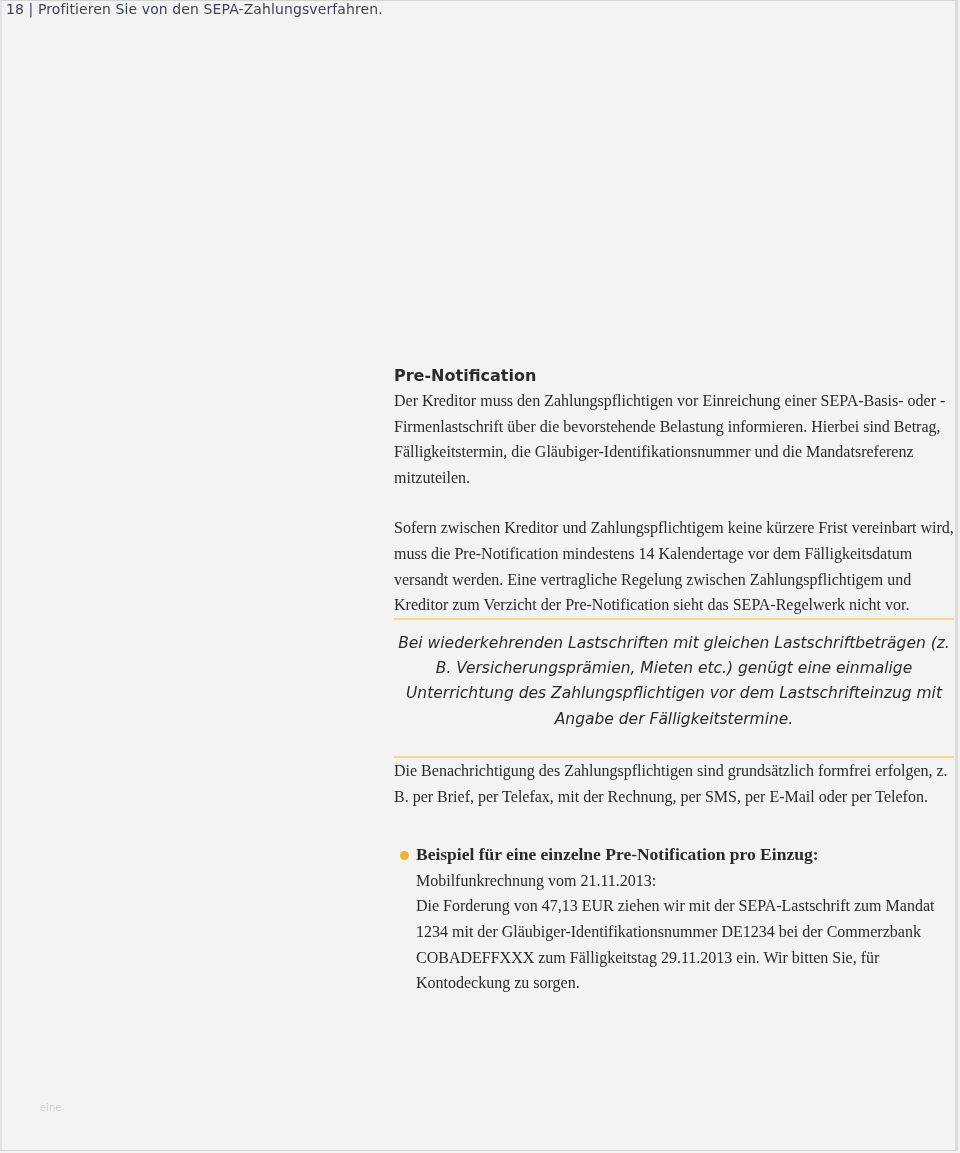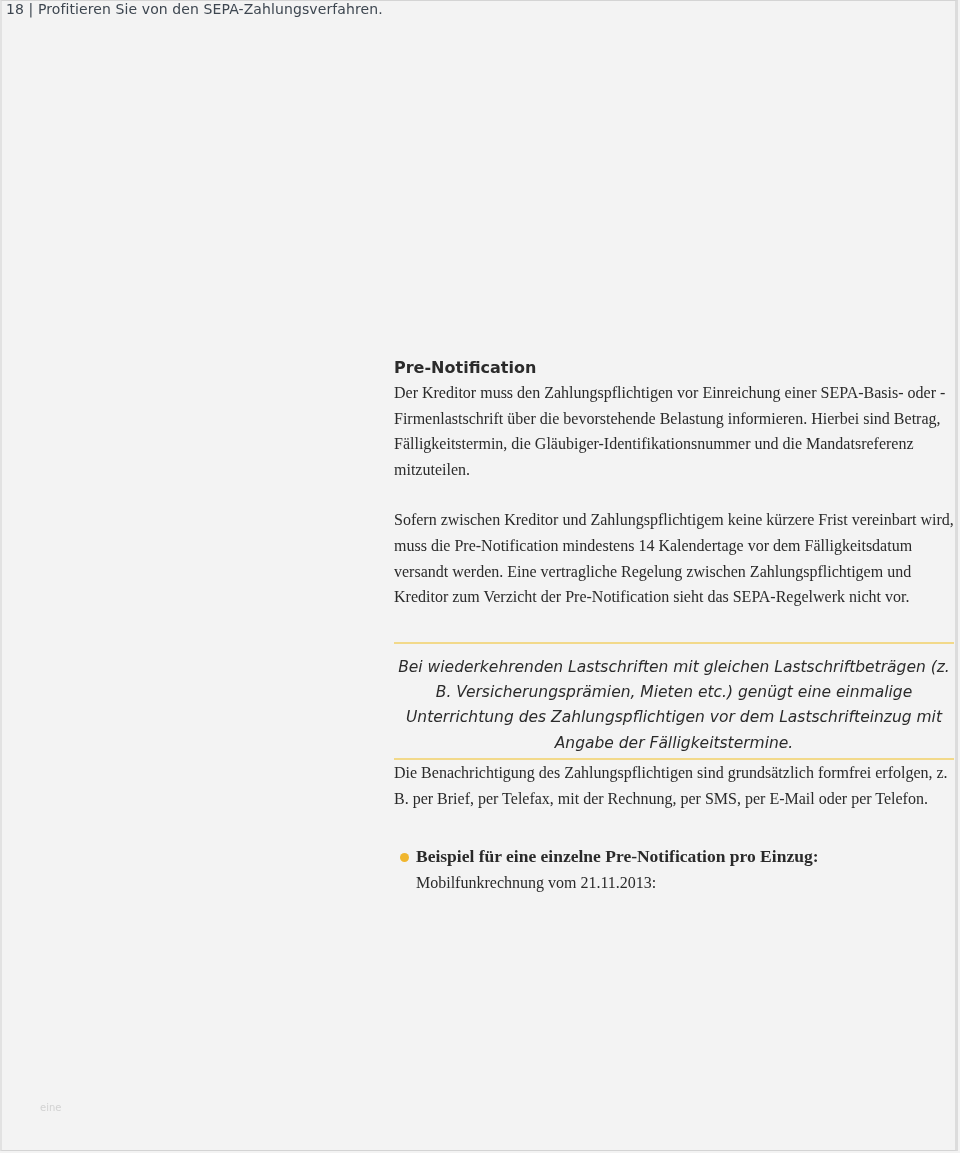--- a/index.html
+++ b/index.html
@@ -12,34 +12,34 @@
       position: absolute; left: 0; top: 0; width: 958px; height: 1151px;
       border: 1px solid #d4d4d4; border-right: 3px solid #dcdcdc; border-left: 2px solid #e2e2e2;
       box-sizing: border-box;
     }
     .running-head {
       position: absolute; left: 6px; top: 1px;
       font-family: "DejaVu Sans", sans-serif; font-size: 14px; color: #3d4650;
       letter-spacing: 0.1px;
     }
     .content {
-      position: absolute; left: 394px; top: 356px; width: 562px;
+      position: absolute; left: 394px; top: 364px; width: 562px;
     }
     .section-title {
       font-family: "DejaVu Sans", sans-serif; font-weight: bold; font-size: 16px;
       color: #2b2b2b; line-height: 24px; margin: 0;
     }
     p.body {
       margin: 0; font-size: 16px; line-height: 25.6px; color: #2a2a2a;
     }
     .gap { height: 25px; }
     .callout {
-      margin-top: 32px; width: 560px;
+      width: 560px;
       border-top: 2px solid #f2d98a; border-bottom: 2px solid #f2d98a;
-      padding: 11px 0 2px 0;
+      padding: 11px 0 24px 0;
       font-family: "DejaVu Sans", sans-serif; font-style: italic; font-size: 15.5px;
       line-height: 25.3px; text-align: center; color: #2b2b2b;
     }
     .after-callout { margin-top: 22px; }
     .bullet-item { position: relative; padding-left: 22px; margin-top: 8px; }
     .bullet-dot {
       position: absolute; left: 6px; top: 9px; width: 9px; height: 9px;
       border-radius: 50%; background: #f0b62e;
     }
     .bullet-title { font-weight: bold; font-size: 17.5px; line-height: 25.6px; }
@@ -63,16 +63,17 @@
 
   <div class="callout">Bei wiederkehrenden Lastschriften mit gleichen Lastschriftbeträgen (z. B. Versicherungsprämien, Mieten etc.) genügt eine einmalige Unterrichtung des Zahlungspflichtigen vor dem Lastschrifteinzug mit Angabe der Fälligkeitstermine.</div>
 
   <p class="body after-callout">Die Benachrichtigung des Zahlungspflichtigen sind grundsätzlich formfrei erfolgen, z. B. per Brief, per Telefax, mit der Rechnung, per SMS, per E-Mail oder per Telefon.</p>
   <div class="gap"></div>
 
   <div class="bullet-item">
     <span class="bullet-dot"></span>
     <div class="bullet-title">Beispiel für eine einzelne Pre-Notification pro Einzug:</div>
     <p class="body">Mobilfunkrechnung vom 21.11.2013:</p>
+    <p class="body">Die Forderung von 47,13 EUR ziehen wir mit der SEPA-Lastschrift zum Mandat 1234 mit der Gläubiger-Identifikationsnummer DE1234 bei der Commerzbank COBADEFFXXX zum Fälligkeitstag 29.11.2013 ein. Wir bitten Sie, für Kontodeckung zu sorgen.</p>
   </div>
 </div>
 
 <div class="watermark">eine</div>
 
 </body></html>

